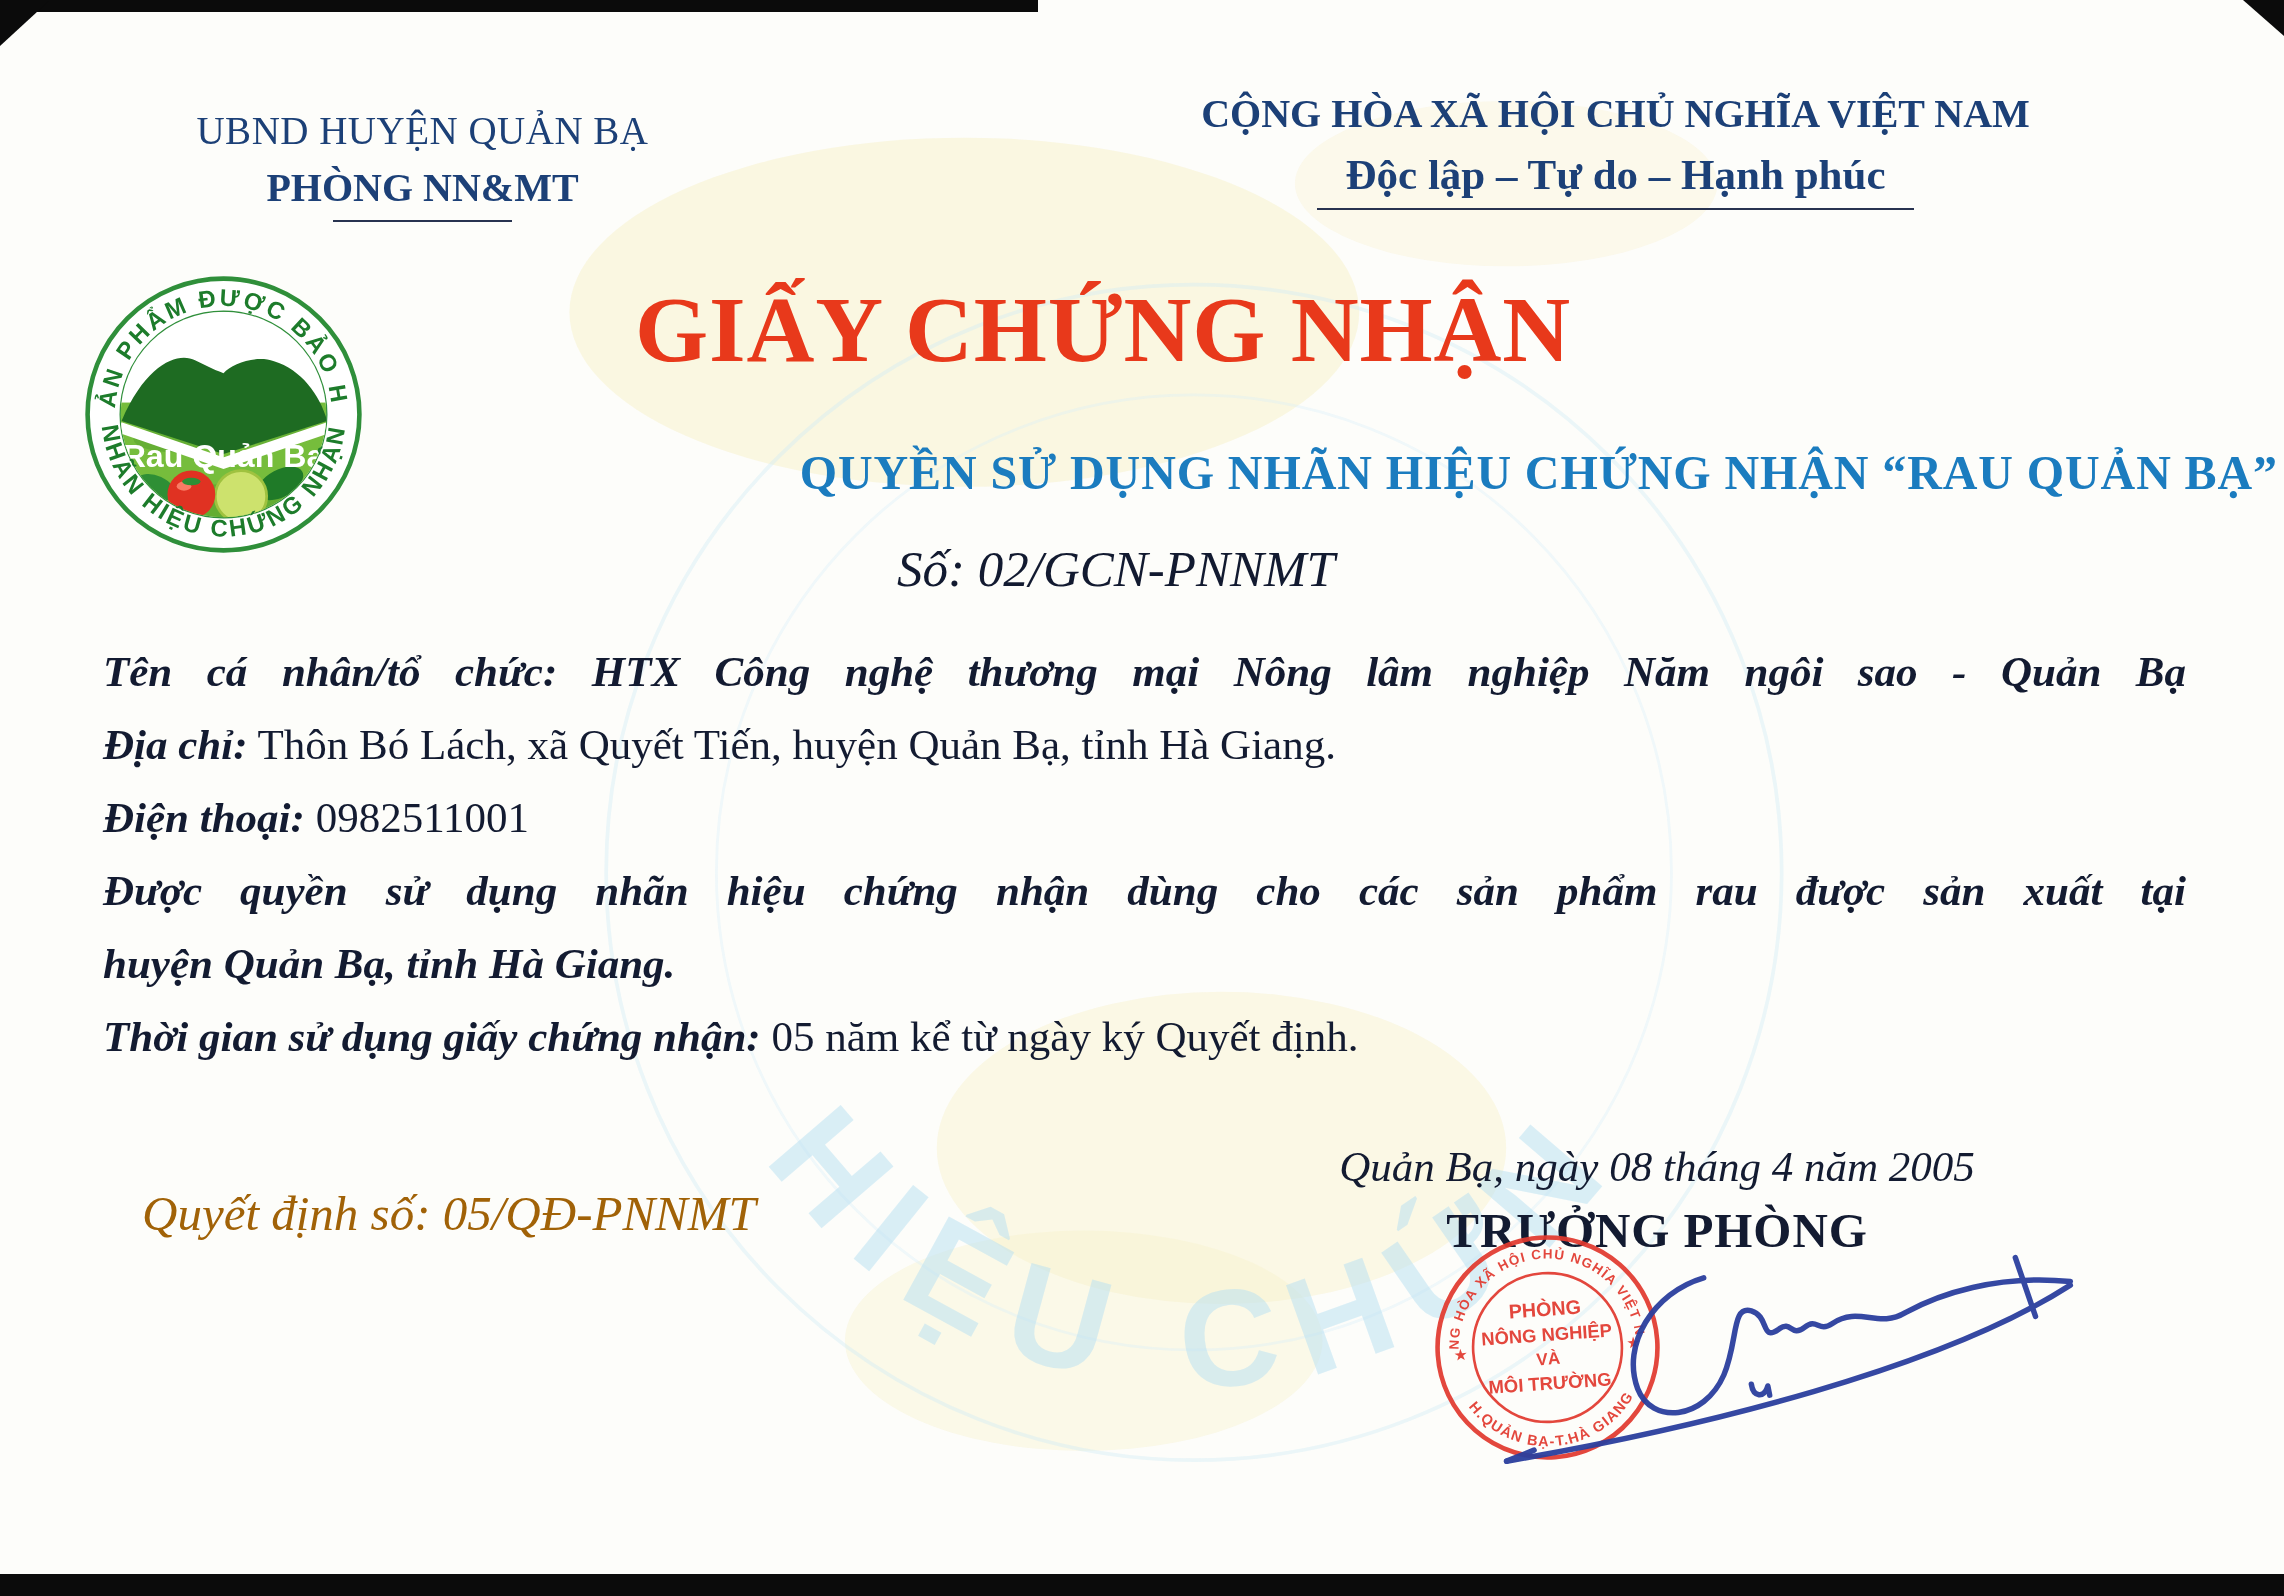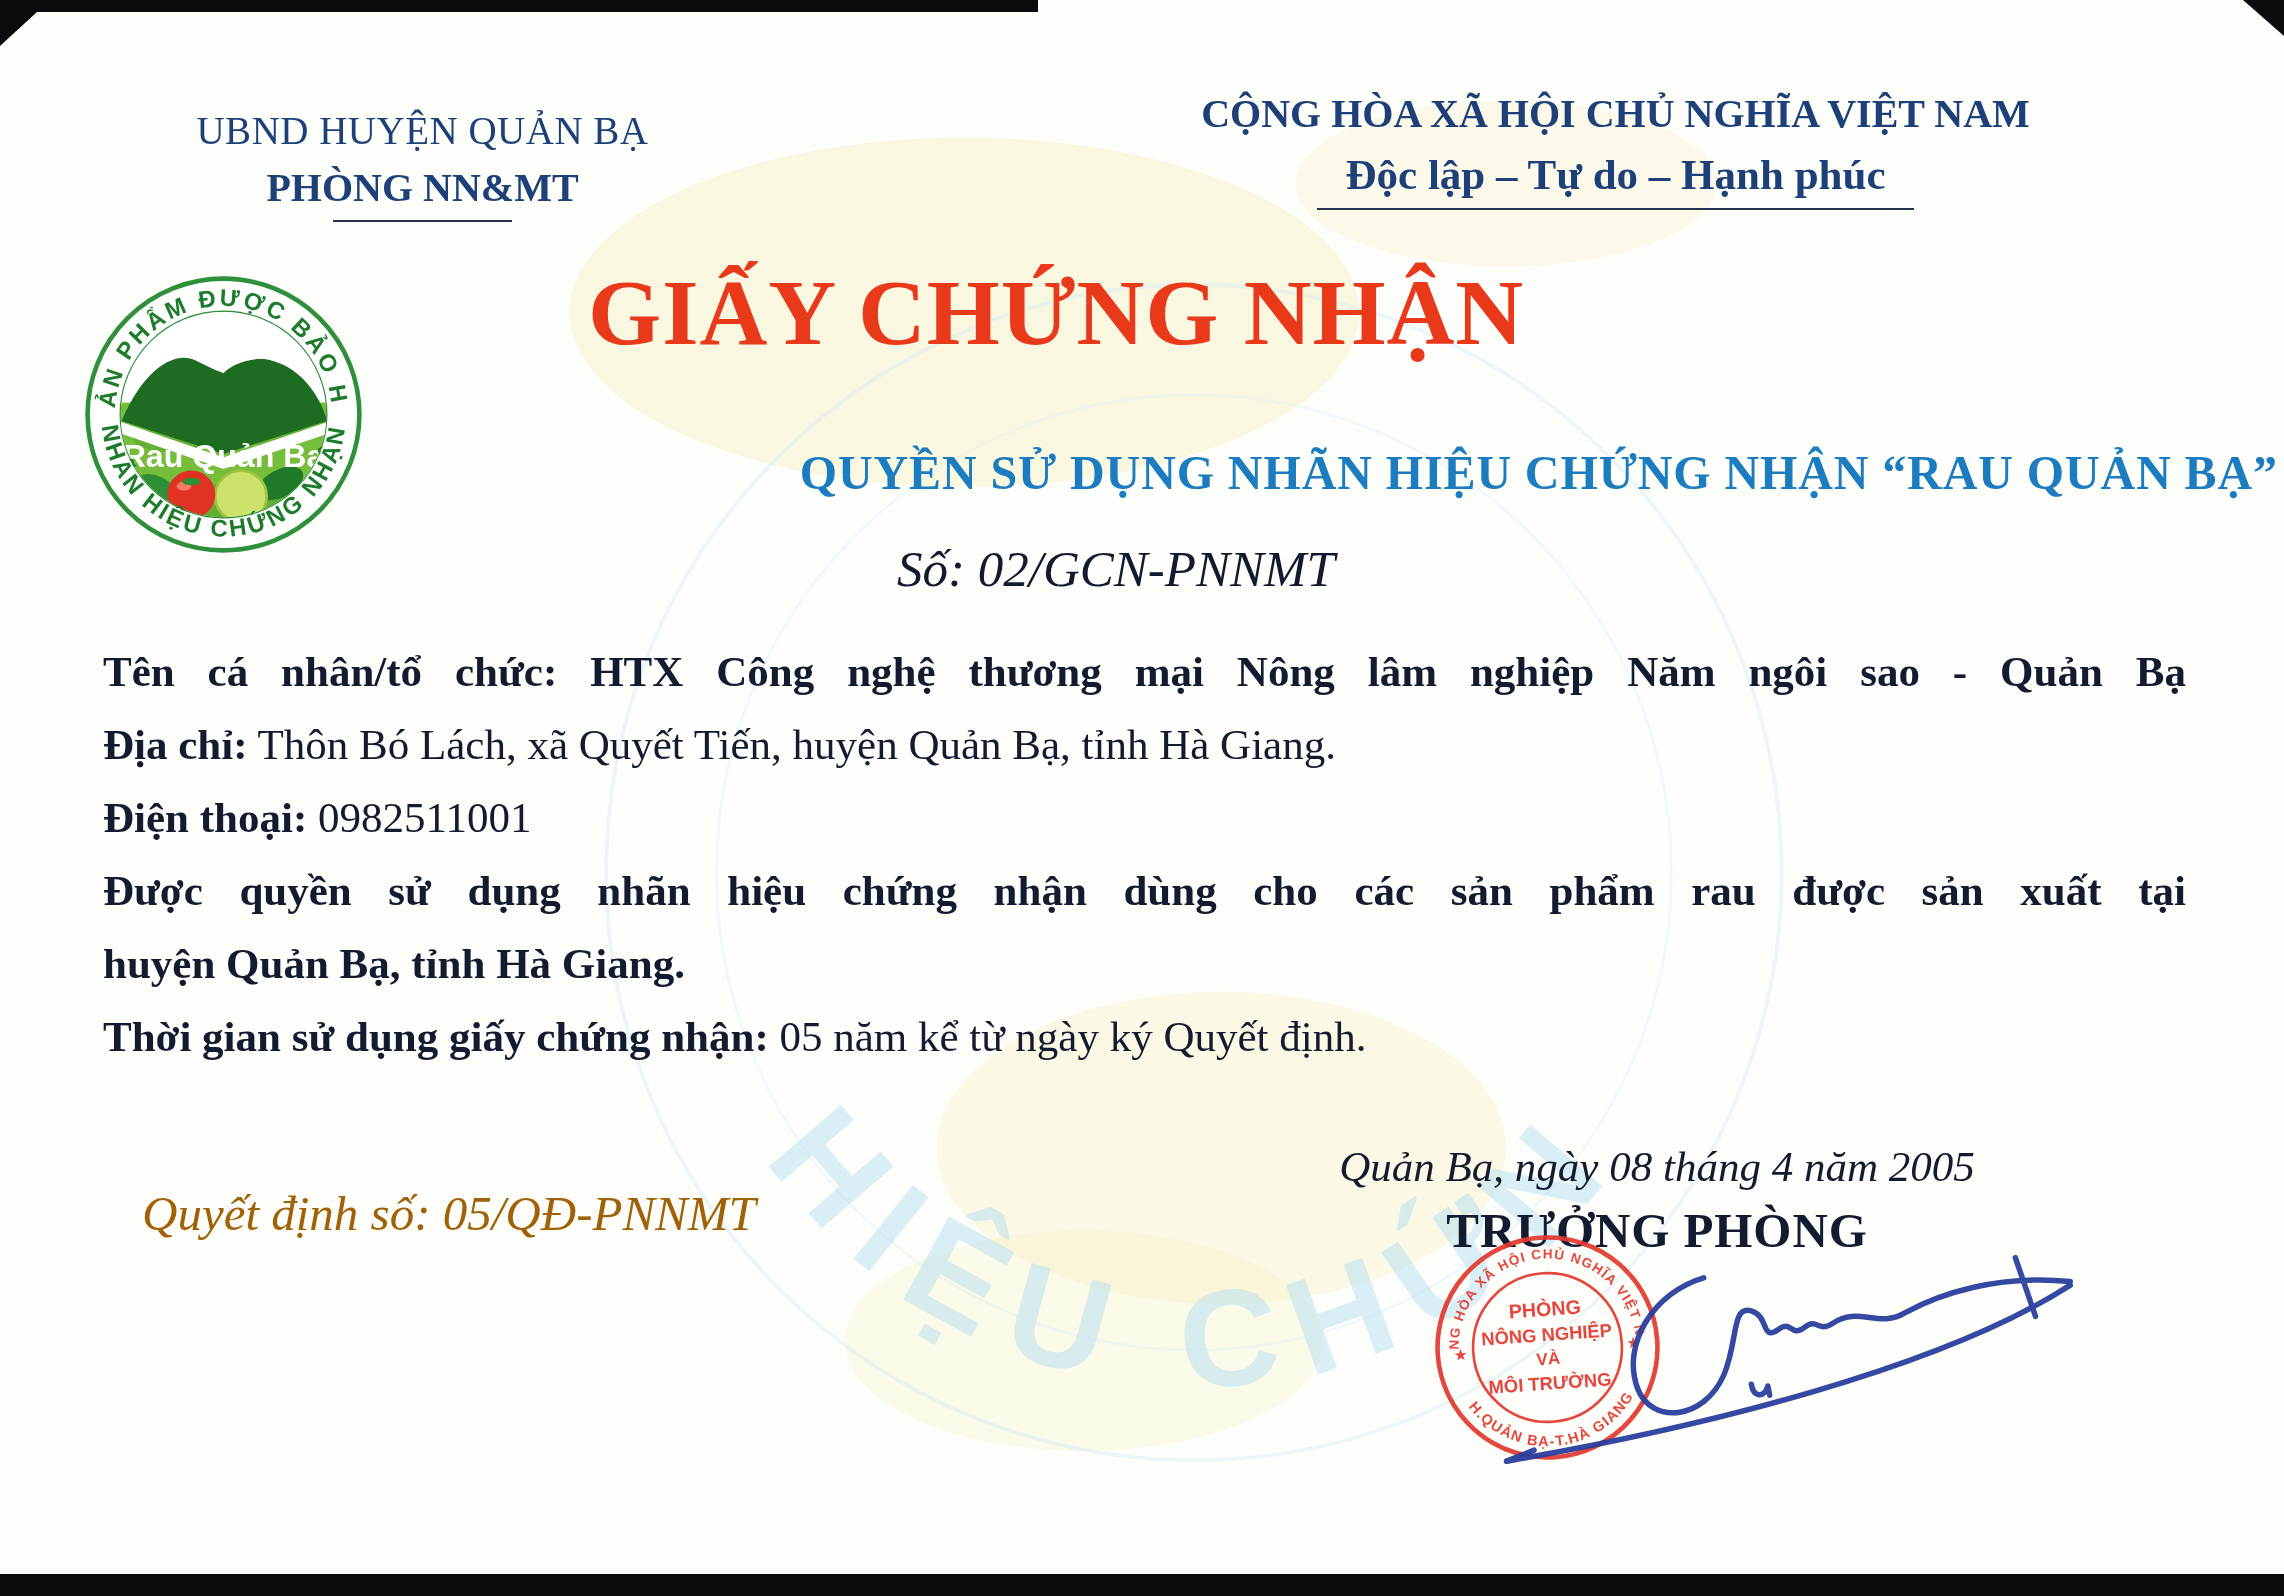--- a/index.html
+++ b/index.html
@@ -22,31 +22,31 @@
   .hdr-left .l2 { font-size:40px; font-weight:bold; margin-top:11px; }
   .hdr-right { left:1152px; top:90px; width:927px; text-align:center; color:#1c4077; font-weight:bold; }
   .hdr-right .l1 { font-size:40px; }
   .hdr-right .l2 { font-size:43px; margin-top:13px; }
   .rule { border-top:2.8px solid #283350; margin:9.2px auto 0; }
   .rule-left { width:179px; }
   .rule-right { width:597px; }
 
   .logo { left:83px; top:274px; width:281px; height:281px; }
 
-  .title    { left:0; top:258px; width:2112px; text-align:center;
-              font-size:94px; font-weight:bold; color:#e8391b; letter-spacing:0.9px; }
+  .title    { left:0; top:275px; width:2112px; text-align:center;
+              font-size:94px; font-weight:bold; color:#e8391b; letter-spacing:0.9px;padding-left:47px; }
   .subtitle { left:37px; top:445px; width:2241px; text-align:right;
               font-size:48px; font-weight:bold; color:#1b7cbf; letter-spacing:0.9px; }
   .number   { left:0; top:540px; width:2232px; text-align:center;
               font-size:51px; font-style:italic; color:#121a30; }
 
   .bodytxt { left:103px; top:635px; width:2083px; font-size:43px; color:#131b31; }
   .bline { height:73px; line-height:73px; }
   .jline { text-align:justify; text-align-last:justify; }
-  .bl { font-weight:bold; }
+  .bl { font-weight:bold;font-style:italic; }
 
   .decision { left:142px; top:1185px; font-size:49px; font-style:italic; color:#a16207; }
 
   .sign-block { left:1276px; top:1142px; width:762px; text-align:center; }
   .place-date { font-size:43px; font-style:italic; }
   .signer-title { font-size:49px; font-weight:bold; margin-top:11px; letter-spacing:0.9px; }
   .signer-name { left:1276px; top:1462px; width:762px; text-align:center;
                  font-size:48px; font-weight:bold; color:#111a2e; z-index:5; }
 
   .stamp { left:1429px; top:1229px; width:237px; height:237px; z-index:3;

